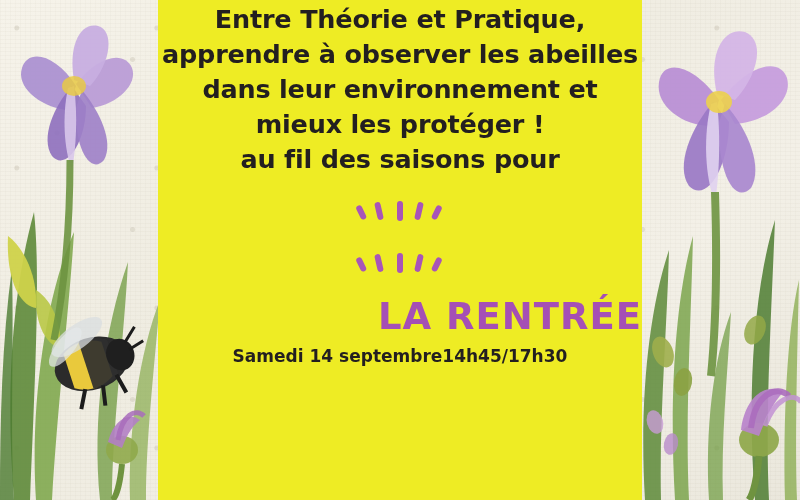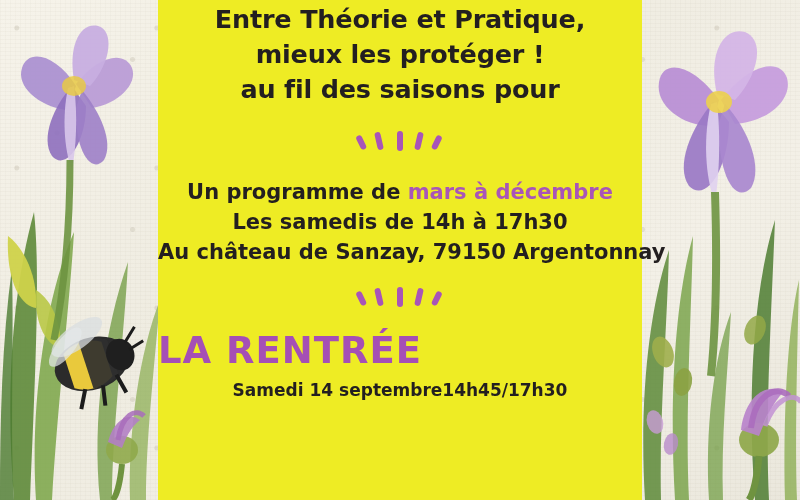--- a/index.html
+++ b/index.html
@@ -95,21 +95,21 @@
     font-size: 21px;
     line-height: 30px;
     margin-top: 14px;
   }
   .info .ln { display: block; white-space: nowrap; }
   .accent { color: #a855b8; }
 
   .rentree {
     margin-top: 10px;
     width: 100%;
-    text-align: left;
+    text-align: right;
     color: #a54fb5;
     font-family: "DejaVu Sans", sans-serif;
     font-weight: bold;
     font-size: 37px;
     letter-spacing: 1px;
     line-height: 44px;
   }
 
   .subline {
     margin-top: 4px;
@@ -221,39 +221,36 @@
         <ellipse cx="30" cy="40" rx="7" ry="11" fill="#b98ccb" opacity=".8" transform="rotate(12 30 40)"></ellipse>
       </g>
     </svg>
   </div>
 
   <div class="band">
     <div class="band-inner">
 
       <div class="headline">
         <span class="ln">Entre Théorie et Pratique,</span>
+        <span class="ln">apprendre à observer les abeilles</span>
+        <span class="ln">dans leur environnement et</span>
         <span class="ln">mieux les protéger !</span>
         <span class="ln">au fil des saisons pour</span>
       </div>
 
       <svg class="ornament ornament-1" viewBox="0 0 96 34" aria-hidden="true">
         <g fill="#a855b8">
           <rect x="6" y="6" width="6" height="15" rx="3" transform="rotate(-26 9 13)"></rect>
           <rect x="24" y="3" width="6" height="18" rx="3" transform="rotate(-13 27 12)"></rect>
           <rect x="45" y="2" width="6" height="20" rx="3"></rect>
           <rect x="64" y="3" width="6" height="18" rx="3" transform="rotate(13 67 12)"></rect>
           <rect x="82" y="6" width="6" height="15" rx="3" transform="rotate(26 85 13)"></rect>
         </g>
       </svg>
 
-      <div class="info">
-        <span class="ln"><span>Un programme de </span><span class="accent">mars à décembre</span></span>
-        <span class="ln">Les samedis de 14h à 17h30</span>
-        <span class="ln">Au château de Sanzay, 79150 Argentonnay</span>
-      </div>
 
       <svg class="ornament ornament-2" viewBox="0 0 96 34" aria-hidden="true">
         <g fill="#a855b8">
           <rect x="6" y="6" width="6" height="15" rx="3" transform="rotate(-26 9 13)"></rect>
           <rect x="24" y="3" width="6" height="18" rx="3" transform="rotate(-13 27 12)"></rect>
           <rect x="45" y="2" width="6" height="20" rx="3"></rect>
           <rect x="64" y="3" width="6" height="18" rx="3" transform="rotate(13 67 12)"></rect>
           <rect x="82" y="6" width="6" height="15" rx="3" transform="rotate(26 85 13)"></rect>
         </g>
       </svg>

